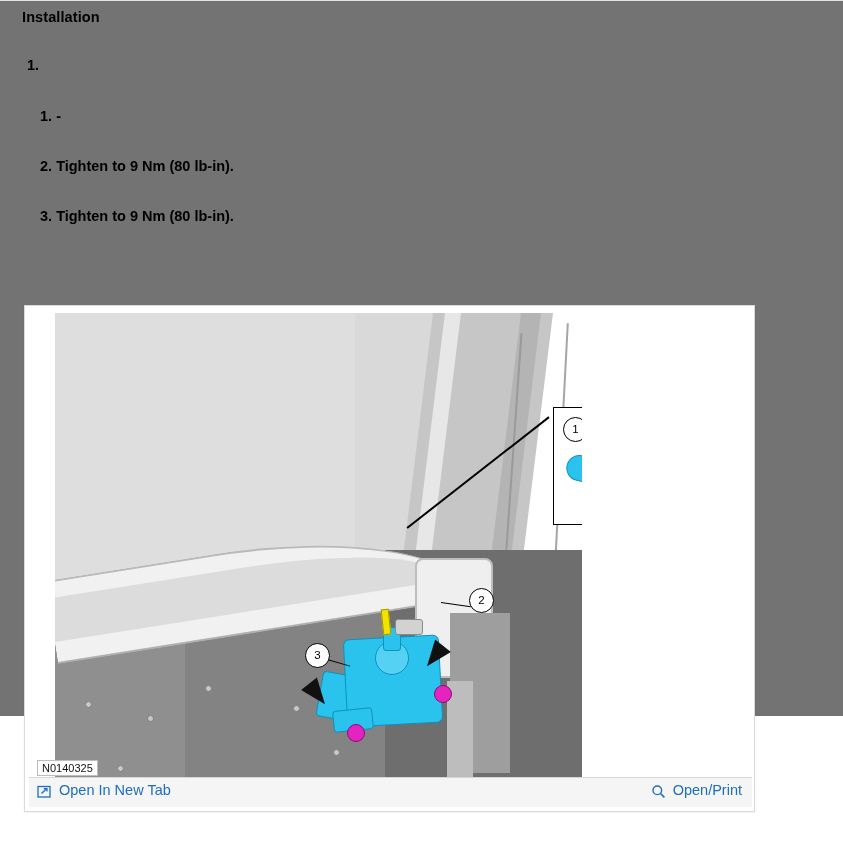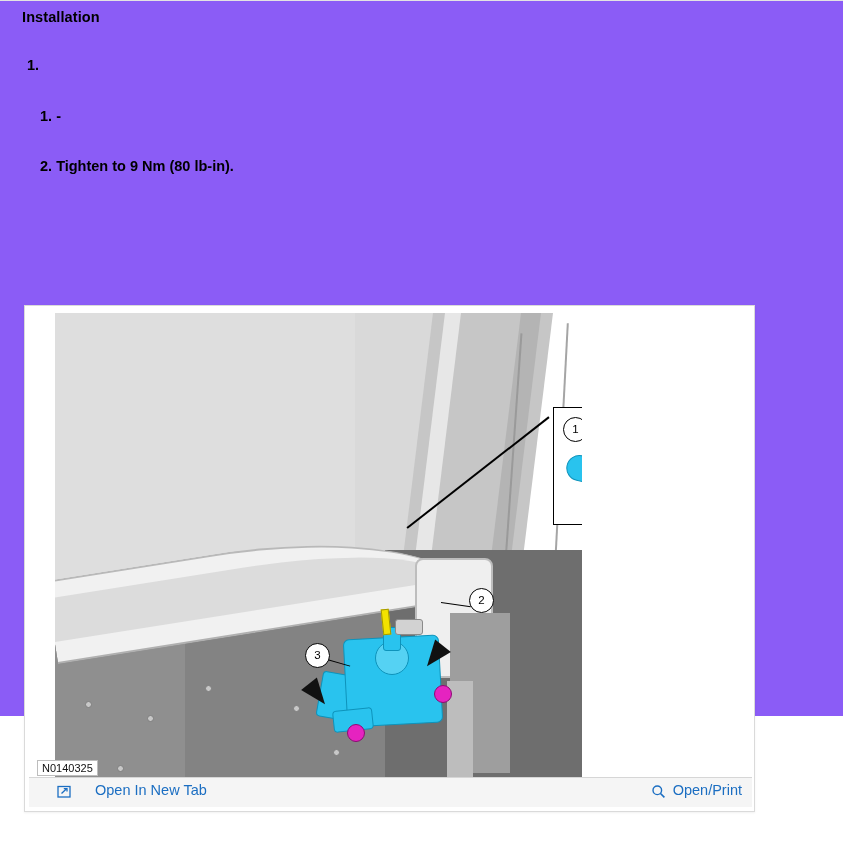--- a/index.html
+++ b/index.html
@@ -8,21 +8,21 @@
     width: 843px; height: 848px;
     background: #ffffff;
     font-family: "Liberation Sans", sans-serif;
     color: #000000;
     overflow: hidden;
   }
   .page {
     position: relative;
     width: 843px;
     height: 716px;
-    background: #8b5cf6;
+    background: #737373;
   }
   .top-rule {
     position: absolute;
     top: 0; left: 0;
     width: 843px;
     height: 1px;
     background: #e3e3e3;
   }
   .section-title {
     position: absolute;
@@ -353,25 +353,25 @@
     position: absolute;
     left: 4px;
     bottom: 4px;
     width: 723px;
     height: 30px;
     background: #f5f5f5;
     border-top: 1px solid #d6d6d6;
   }
   .toolbar-left {
     position: absolute;
-    left: 28px;
+    left: 8px;
     top: 4px;
     display: flex;
     align-items: center;
-    gap: 23px;
+    gap: 7px;
     color: #1b6ec2;
     font-size: 14.5px;
     cursor: pointer;
     justify-content: flex-end;
   }
   .toolbar-right {
     position: absolute;
     right: 10px;
     top: 4px;
     display: flex;
@@ -403,20 +403,24 @@
   <div class="sub-step sub-1">
     <span>1.</span>
     <span>-</span>
   </div>
 
   <div class="sub-step sub-2">
     <span>2.</span>
     <span>Tighten to 9 Nm (80 lb-in).</span>
   </div>
 
+  <div class="sub-step sub-3">
+    <span>3.</span>
+    <span>Tighten to 9 Nm (80 lb-in).</span>
+  </div>
 
   <div class="figure-card">
 
     <div class="figure-img-wrap">
       <div class="illustration">
 
         <div class="bg-upper"></div>
         <div class="panel-lt-grey"></div>
         <div class="panel-lt-grey2"></div>
         <div class="pillar"></div>

